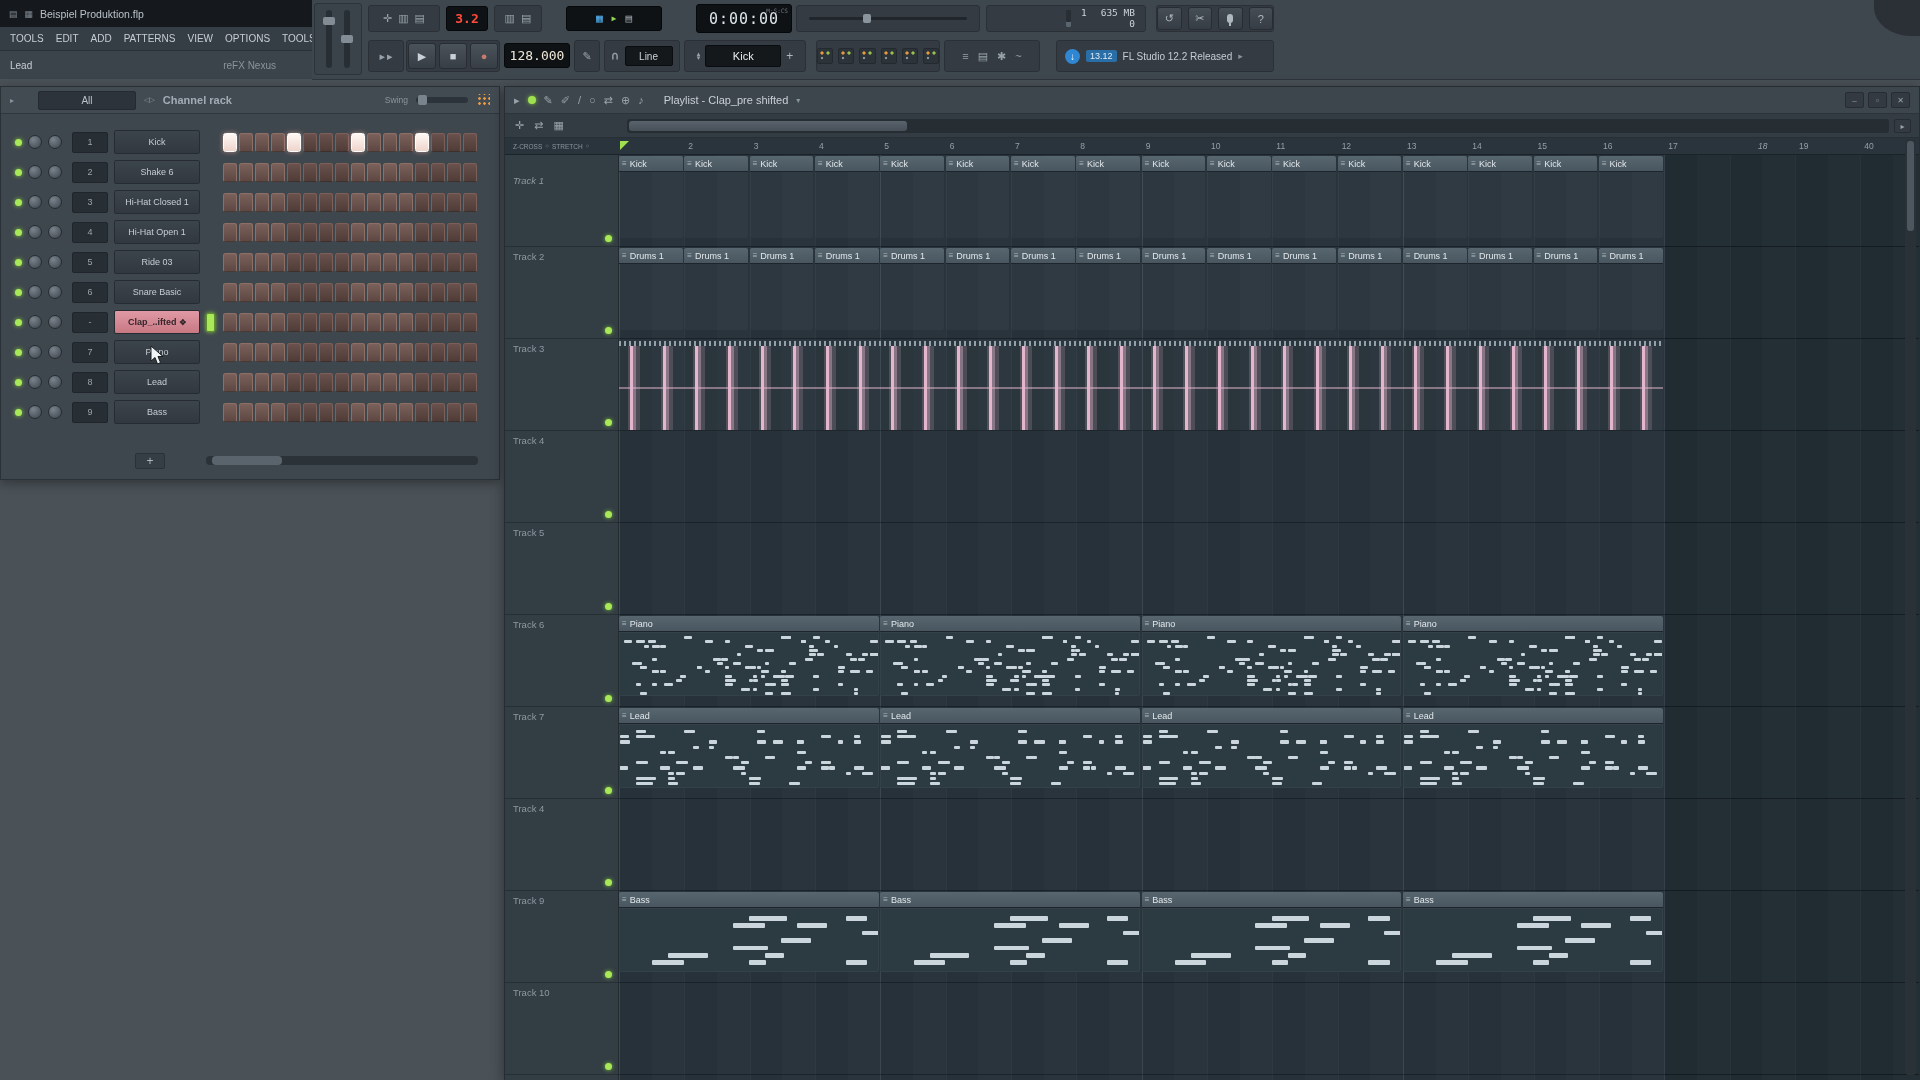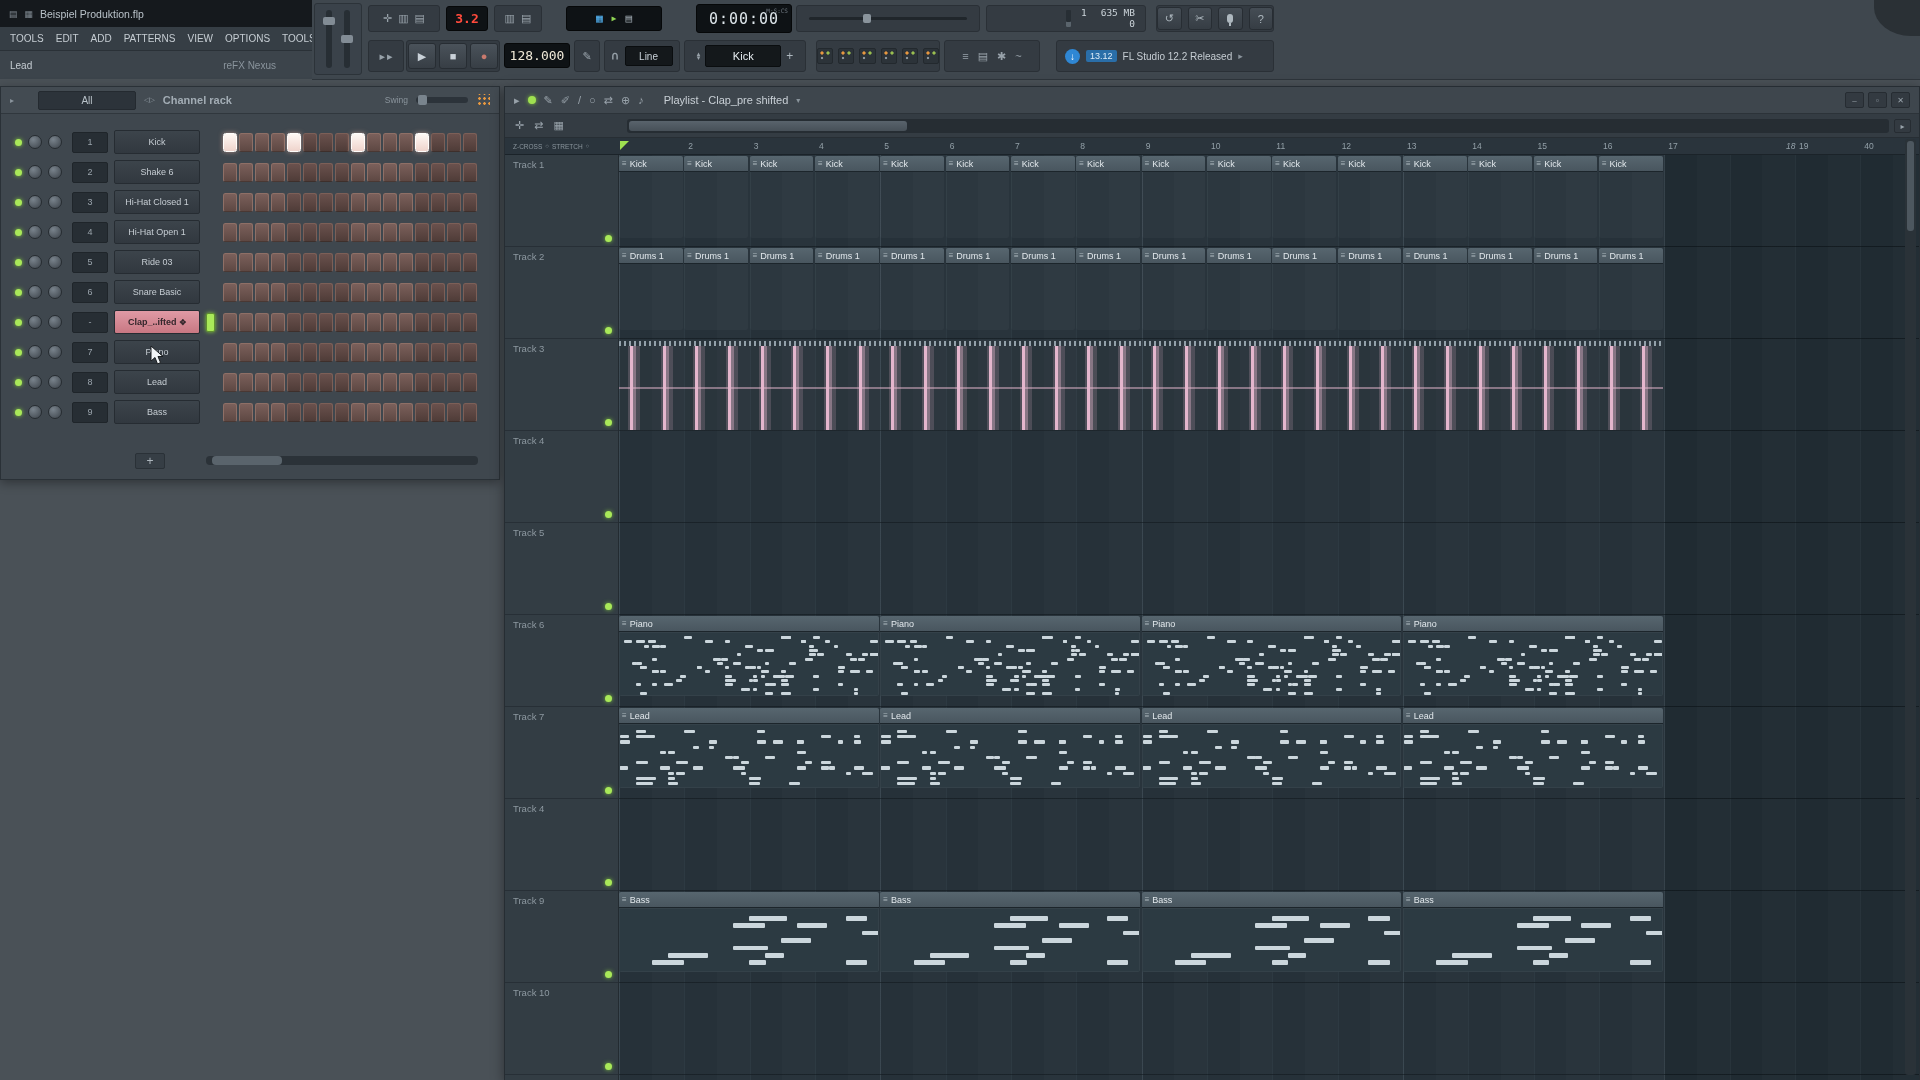--- a/index.html
+++ b/index.html
@@ -665,29 +665,29 @@
           <span class="rnum" style="left: 461.31px;">8</span>
           <span class="rnum" style="left: 526.64px;">9</span>
           <span class="rnum" style="left: 591.97px;">10</span>
           <span class="rnum" style="left: 657.3px;">11</span>
           <span class="rnum" style="left: 722.63px;">12</span>
           <span class="rnum" style="left: 787.96px;">13</span>
           <span class="rnum" style="left: 853.29px;">14</span>
           <span class="rnum" style="left: 918.62px;">15</span>
           <span class="rnum" style="left: 983.95px;">16</span>
           <span class="rnum" style="left: 1049.28px;">17</span>
-          <span class="rnum" style="left: 1167px; font-style: italic;">18</span>
+          <span class="rnum" style="left: 1139px; font-style: italic;">18</span>
           <span class="rnum" style="left: 1179.94px;">19</span>
           <span class="rnum" style="left: 1245.27px;">40</span>
         </div>
     </div>
 
     <div class="pl-body">
       <div class="pl-sidebar">
-          <span class="tlab" style="top: 4px;">Track 1</span>
+          <span class="tlab" style="top: 20px; font-style: italic;">Track 1</span>
           <span class="tled" style="top: 80px;"></span>
           <span class="tlab" style="top: 96px;">Track 2</span>
           <span class="tled" style="top: 172px;"></span>
           <span class="tlab" style="top: 188px;">Track 3</span>
           <span class="tled" style="top: 264px;"></span>
           <span class="tlab" style="top: 280px;">Track 4</span>
           <span class="tled" style="top: 356px;"></span>
           <span class="tlab" style="top: 372px;">Track 5</span>
           <span class="tled" style="top: 448px;"></span>
           <span class="tlab" style="top: 464px;">Track 6</span>

